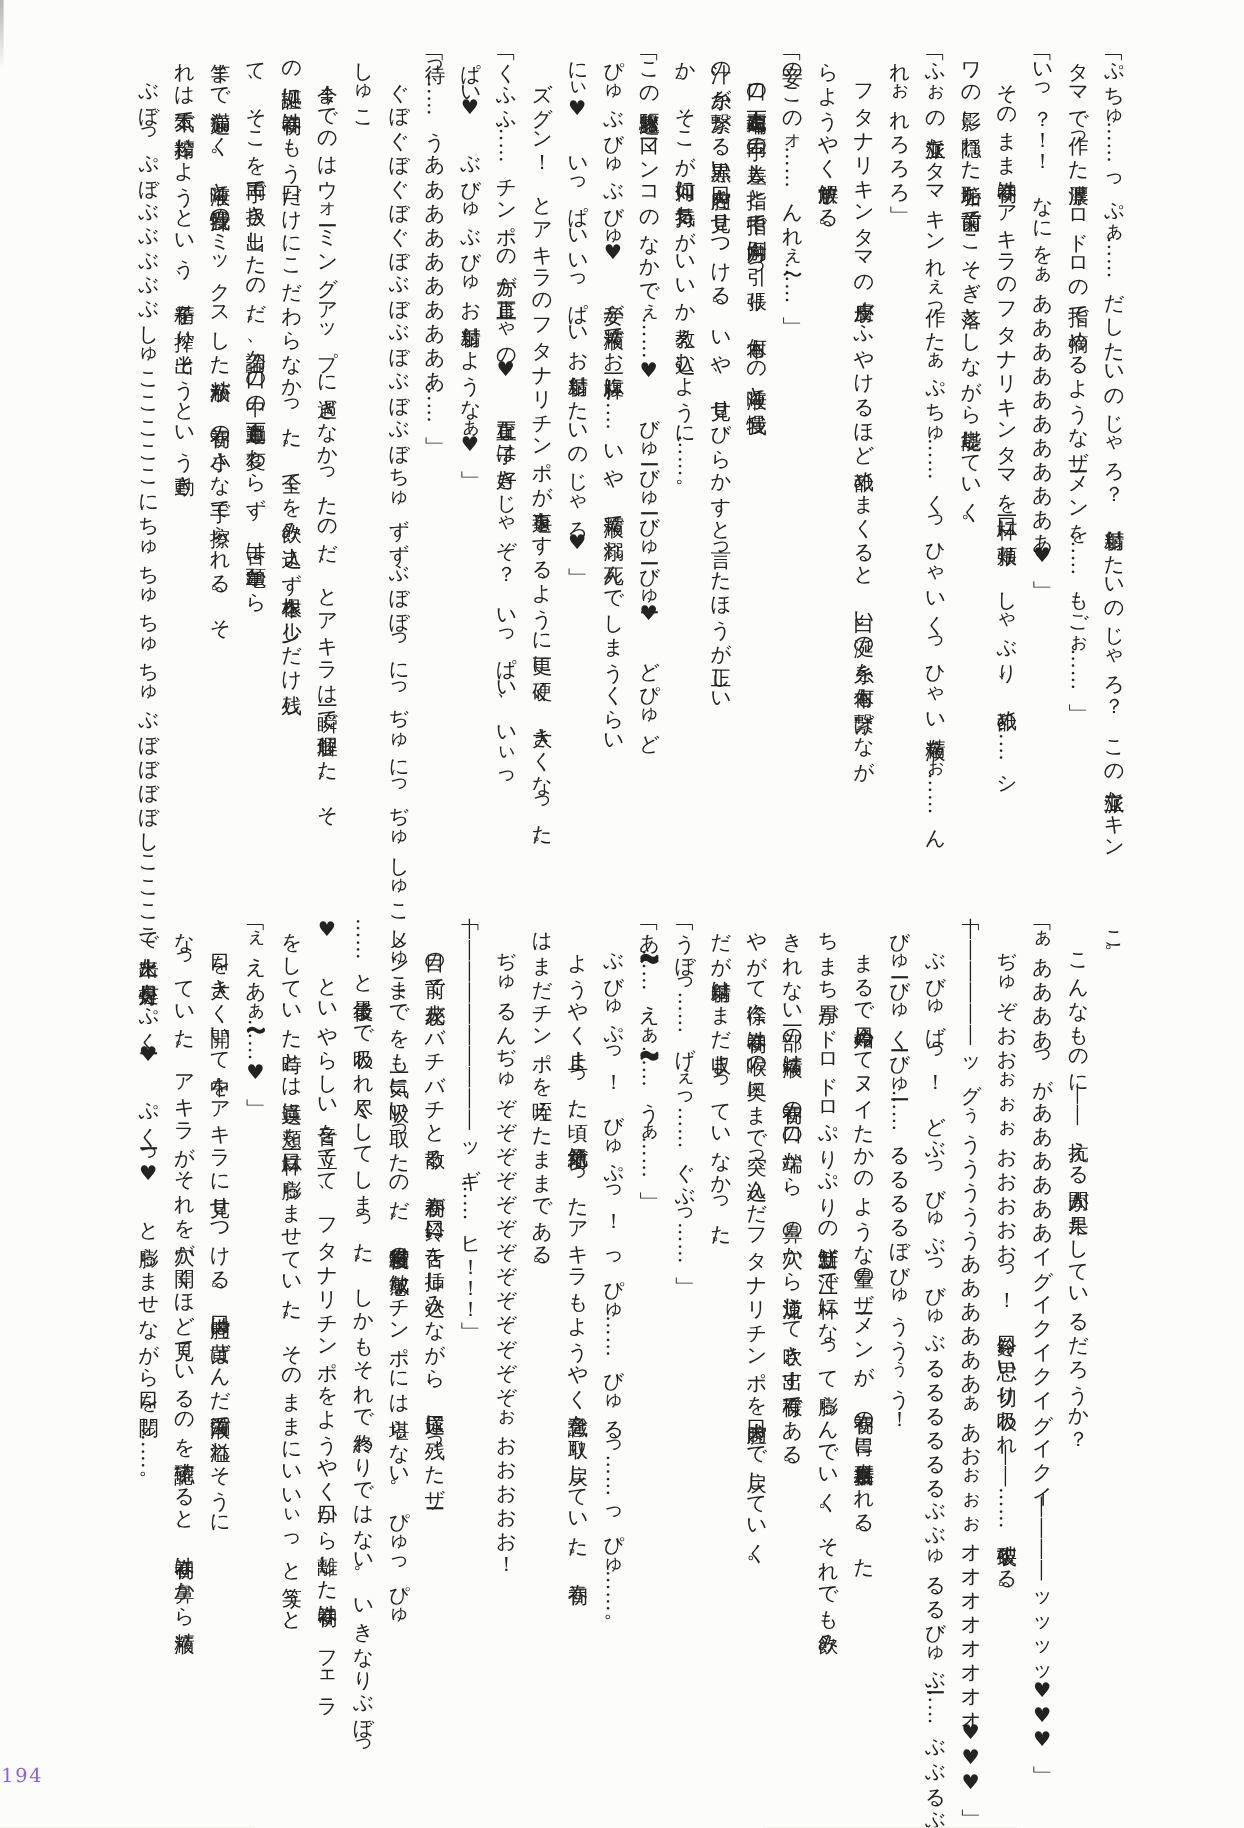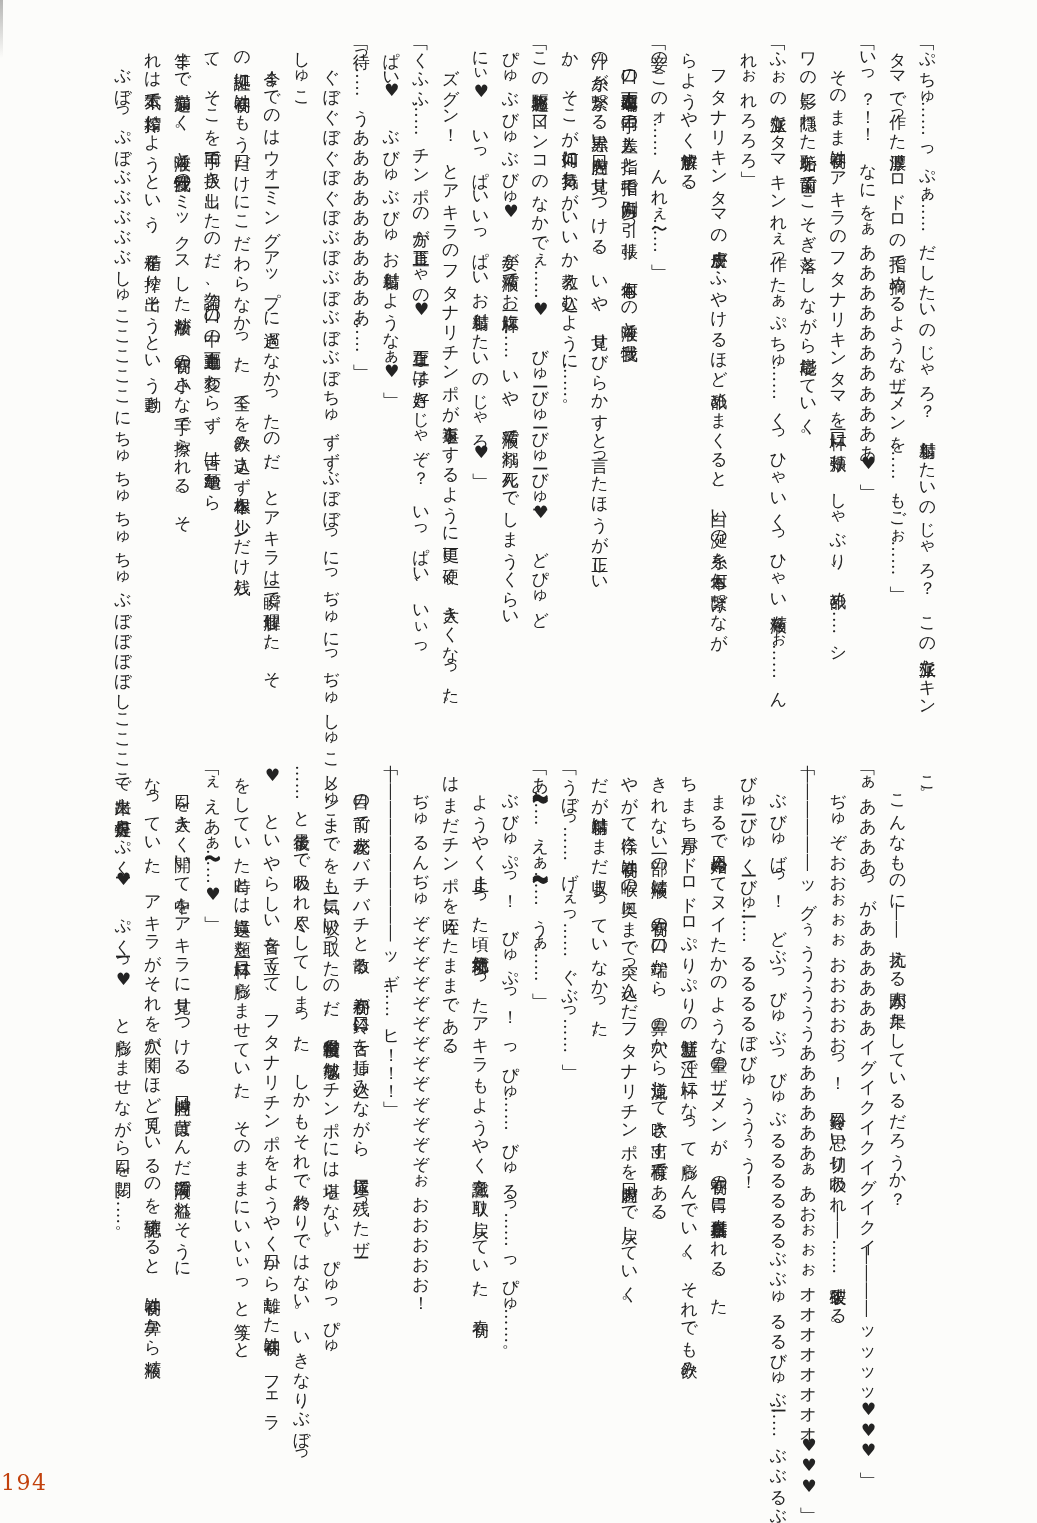--- a/index.html
+++ b/index.html
@@ -21,22 +21,22 @@
     letter-spacing:0.65px;
     color:#232323;
     white-space:nowrap;
   }
   .vband-top{top:40px;}
   .vband-bottom{top:765px;}
   .tline{height:706px;}
   .pagenum{
     position:absolute;
     left:1px;top:1470px;
-    font-size:22px;
-    color:#c2410c;
+    font-size:16px;
+    color:#8b5cf6;
     letter-spacing:1.5px;
   }
   .edge-artifact{
     position:absolute;left:0;top:0;
     width:3px;height:58px;
     background:linear-gradient(#8f8f8d,rgba(160,160,158,0));
     opacity:.65;
   }
 </style>
 </head>

